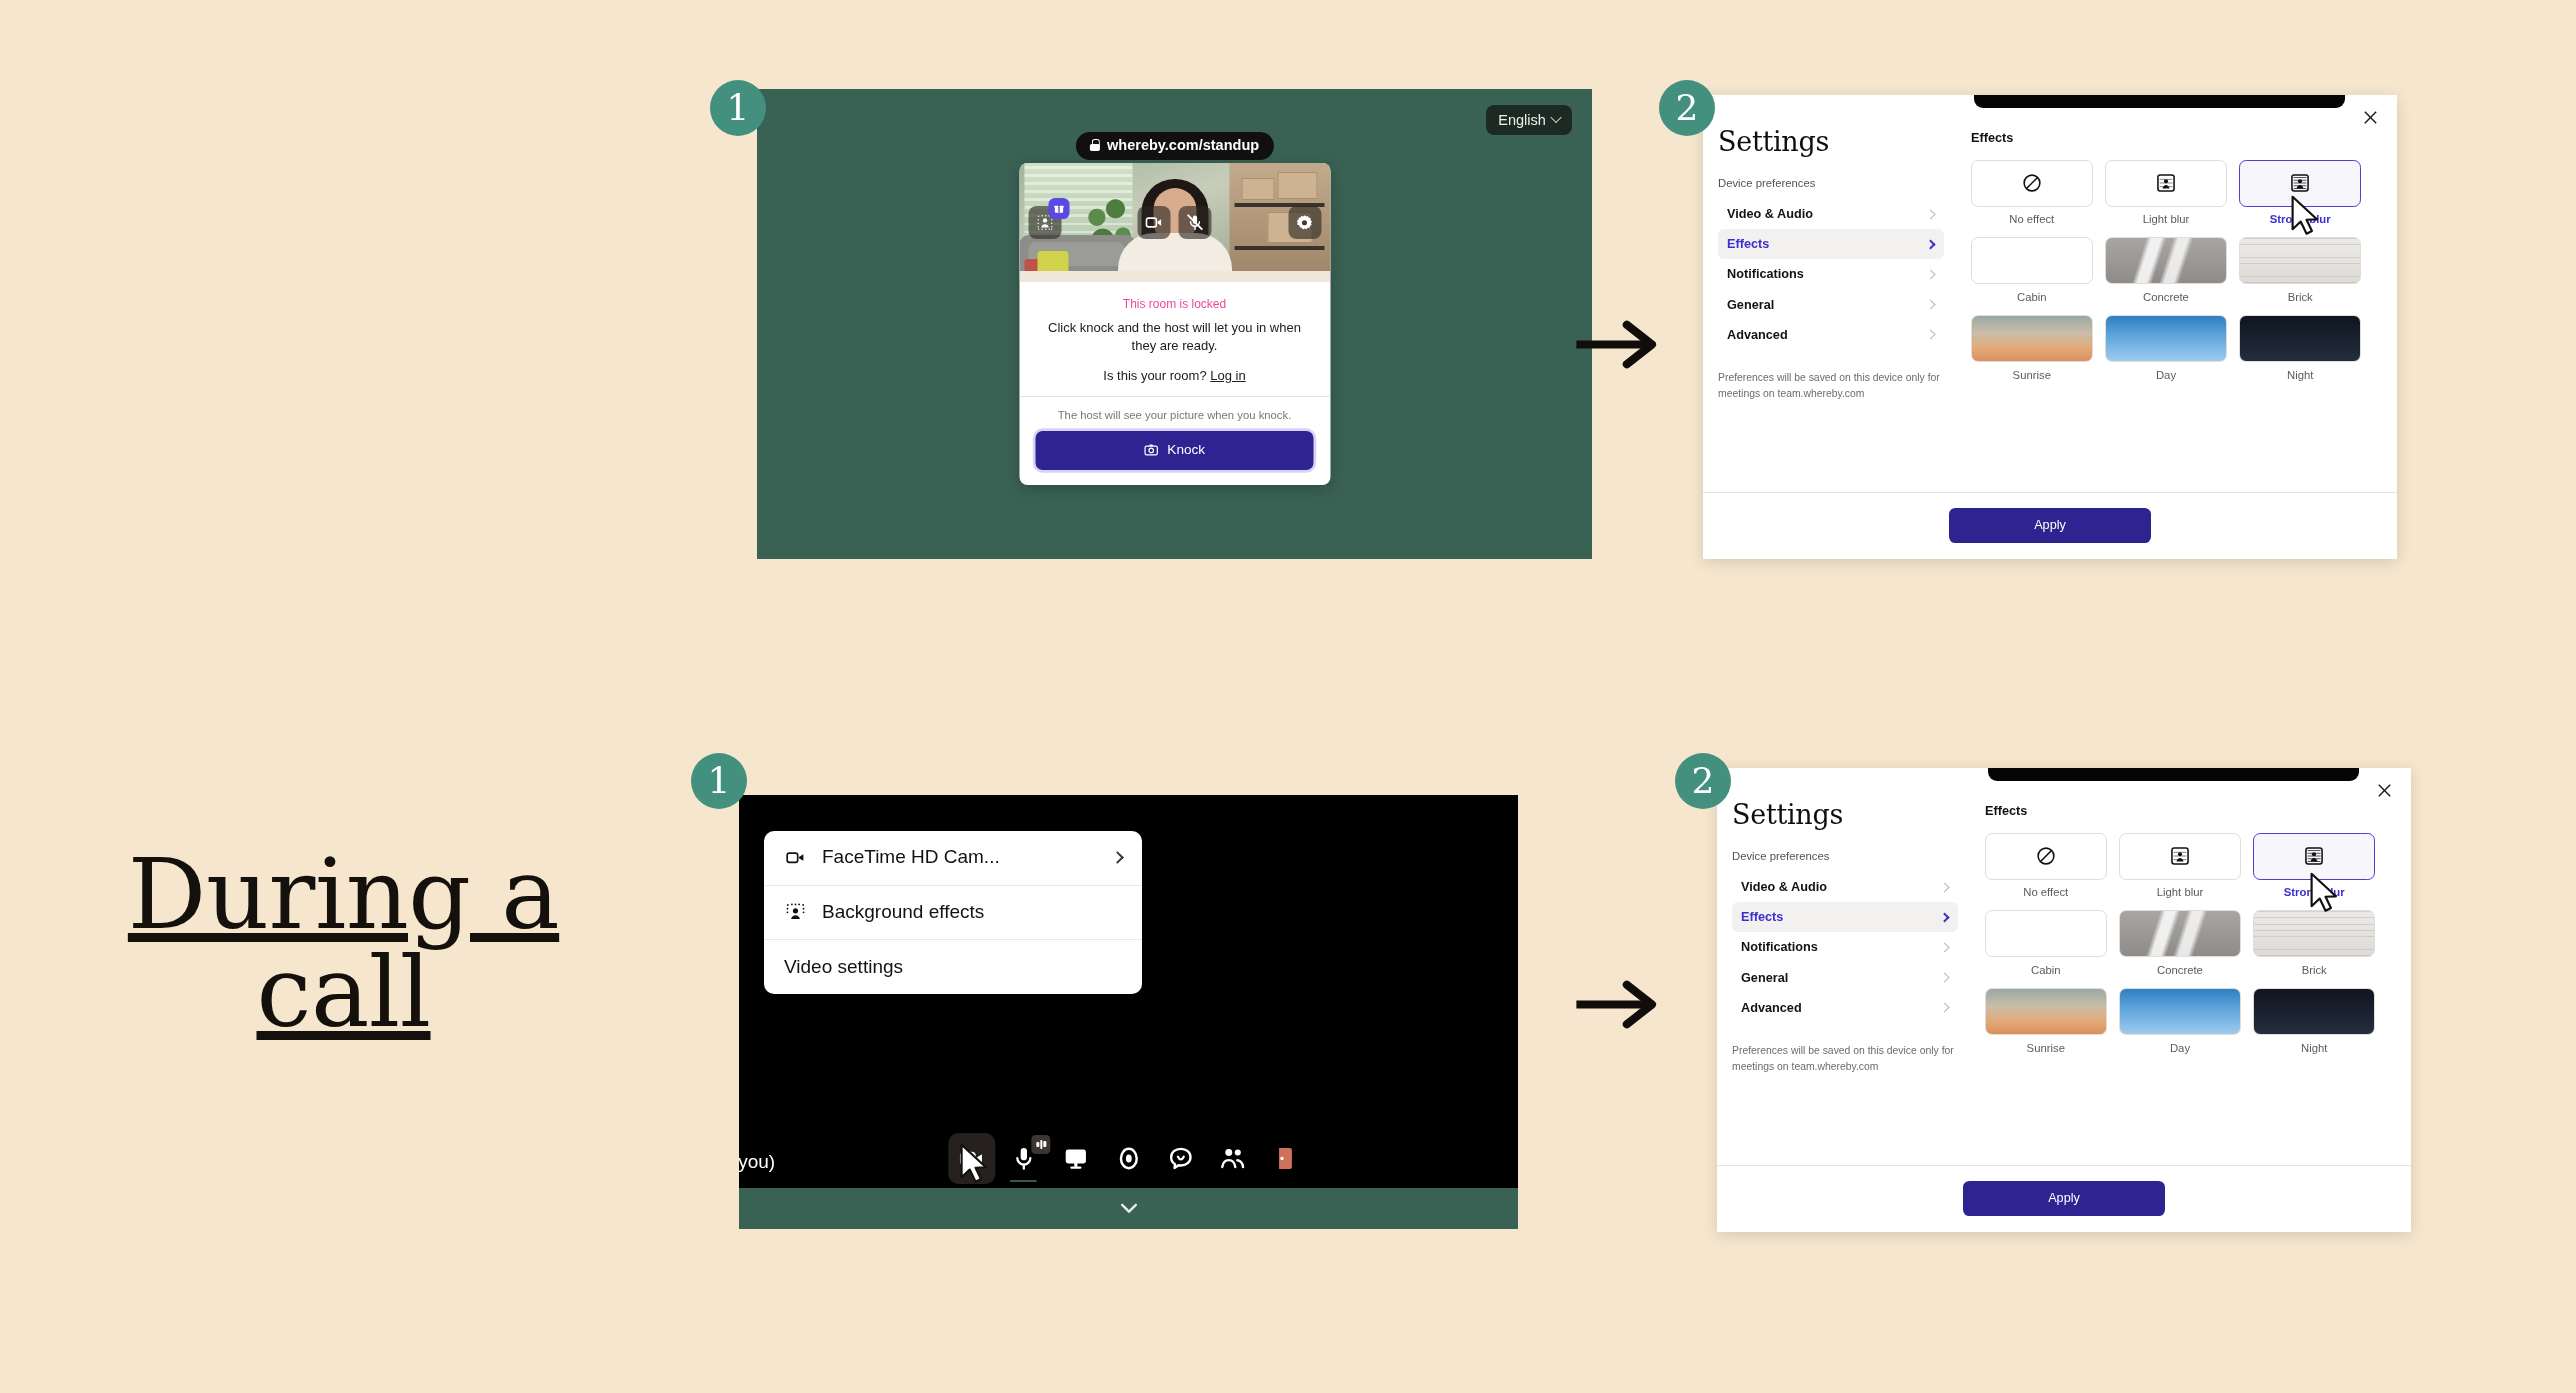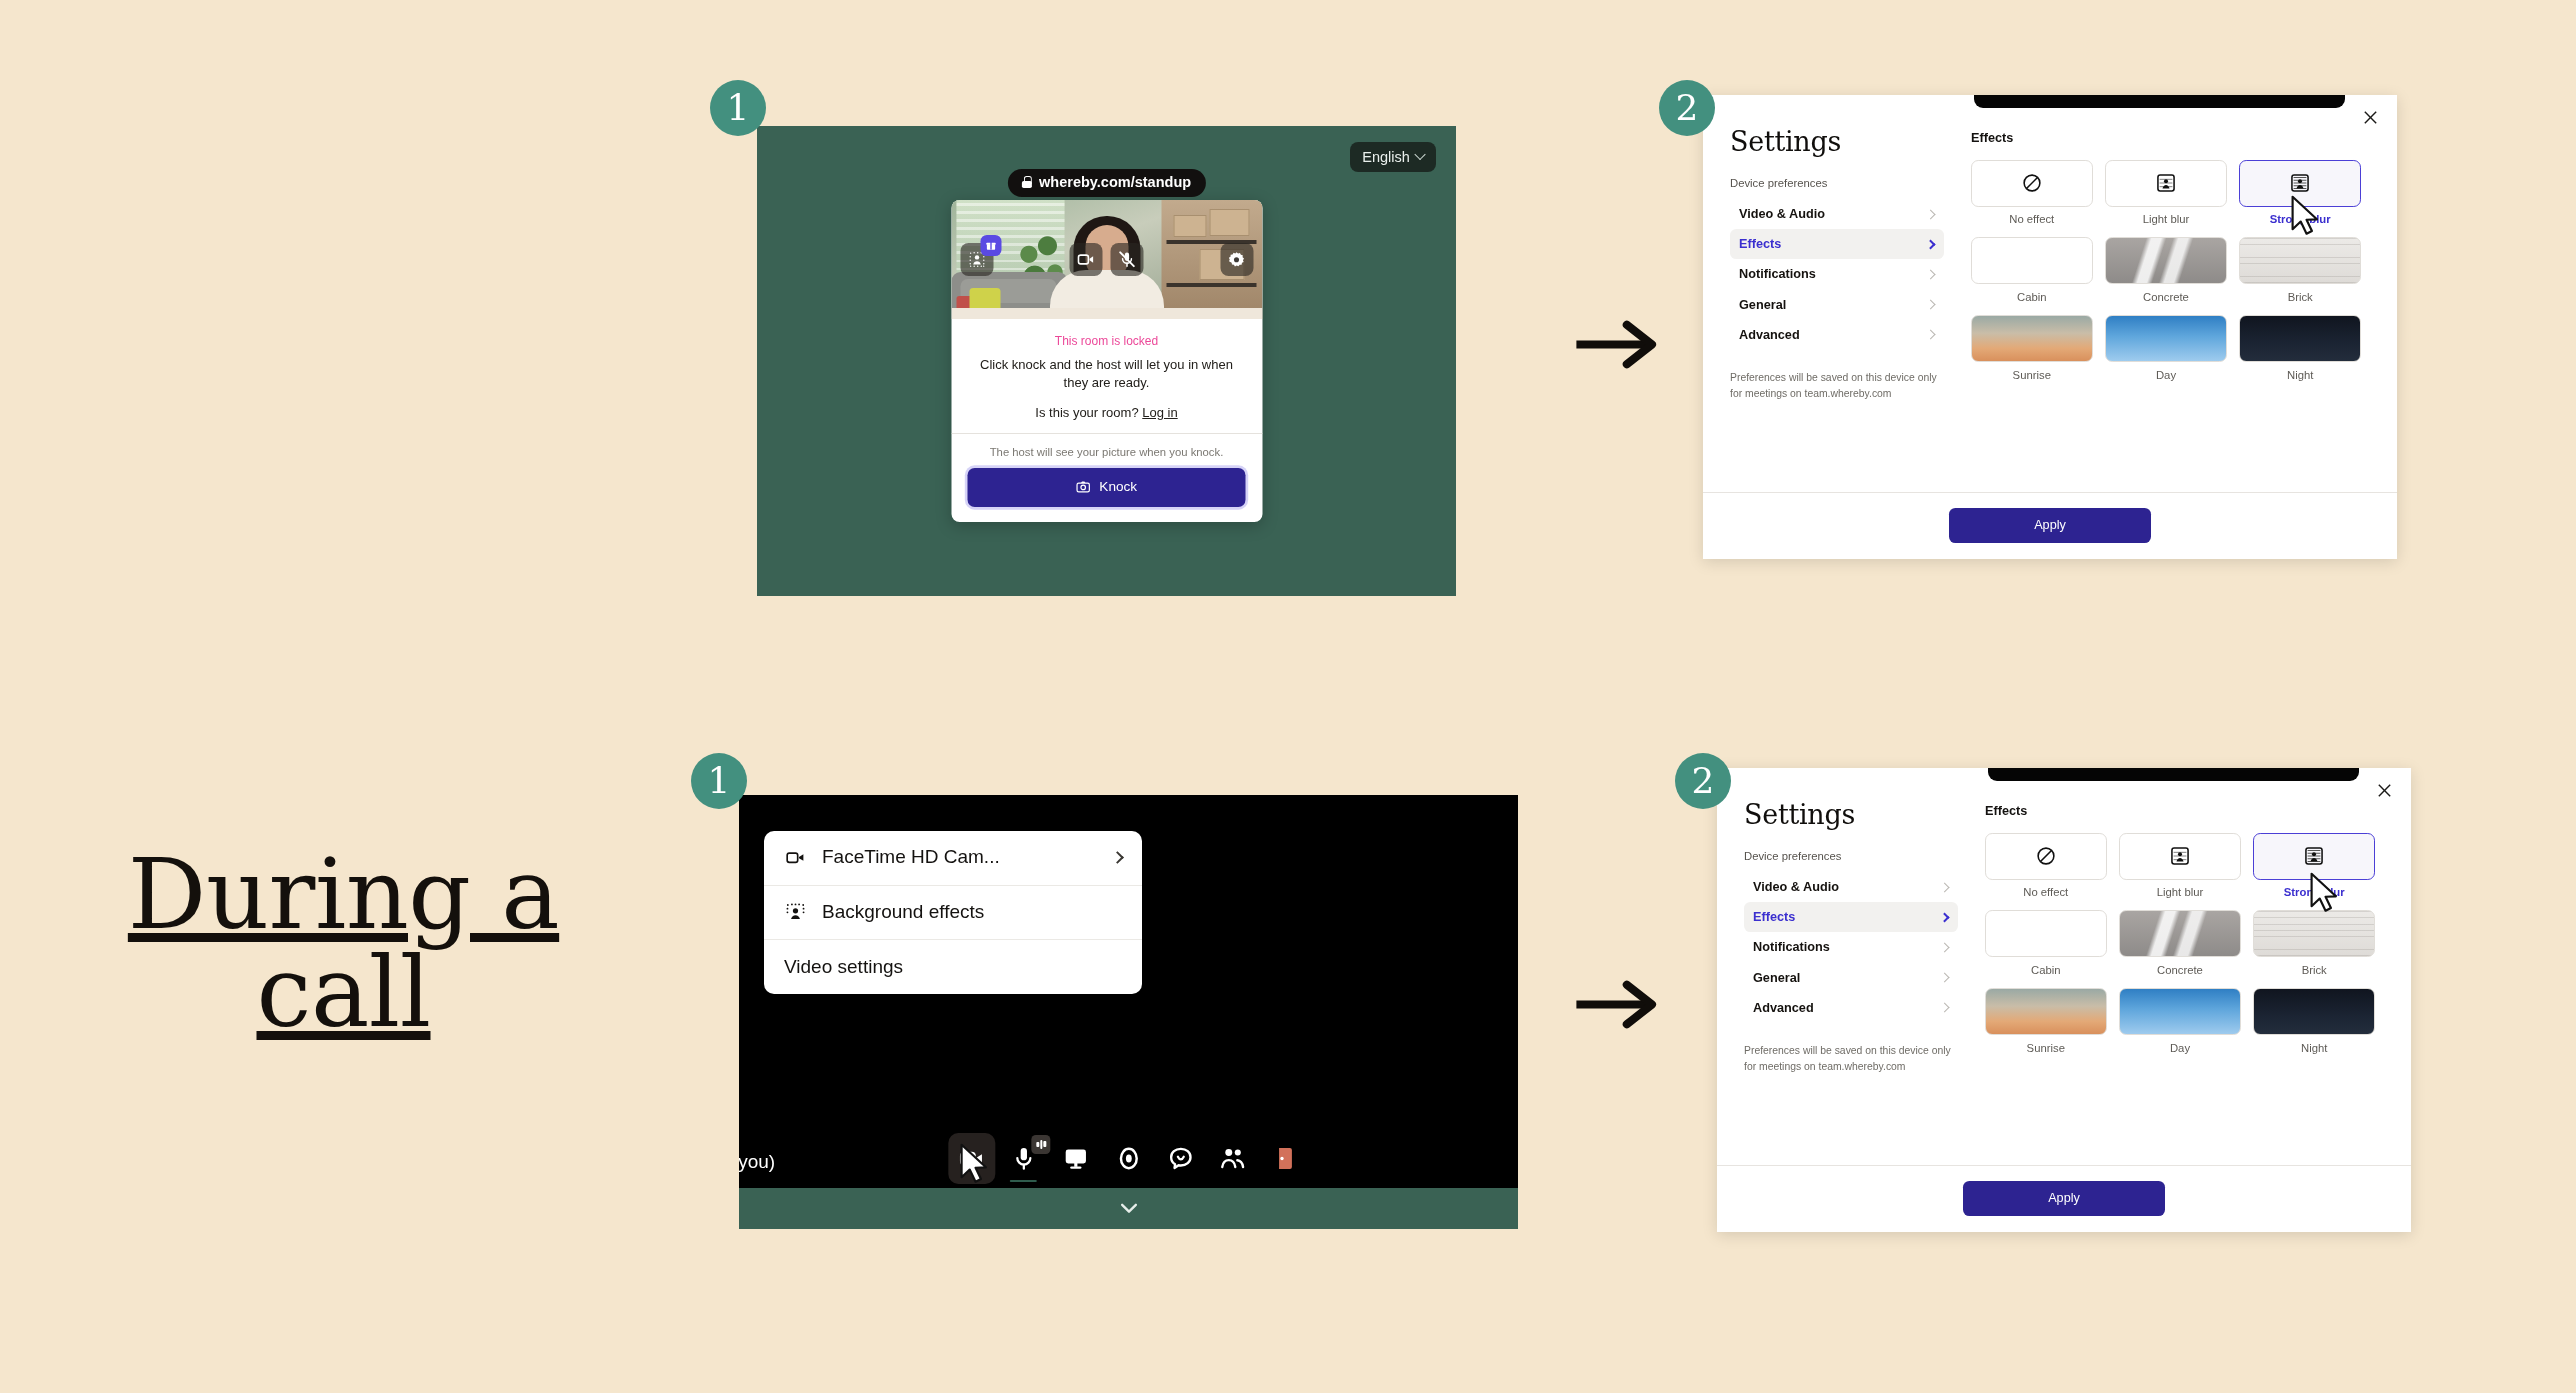--- a/index.html
+++ b/index.html
@@ -64,25 +64,24 @@
     width: 99px; height: 63px;
     z-index: 20;
   }
   #arrow-precall { left: 1571px; top: 313px; }
   #arrow-during  { left: 1571px; top: 973px; }
 
   
   #precall-screen {
     position: absolute;
     left: 757px; top: 89px;
-    width: 699px; height: 470px;
+    width: 835px; height: 470px;
     background: #3a6254;
     overflow: hidden;
     z-index: 10;
-    margin-top: 37px;
   }
 
   .lang-pill {
     position: absolute;
     right: 20px; top: 16.3px;
     background: #1d2a24;
     color: #e9efec;
     border-radius: 8.1px;
     padding: 6.3px 11.8px 7.2px;
     font-size: 14.5px;
@@ -292,21 +291,21 @@
     position: absolute;
     right: 14.5px; top: 11px;
     width: 23.5px; height: 23.5px;
     display: flex; align-items: center; justify-content: center;
     color: #1b1a18;
     cursor: pointer;
   }
 
   .sp-side {
     width: 268px;
-    padding: 31px 27px 0 27px;
+    padding: 31px 27px 0 15px;
     flex: none;
   }
   .sp-title {
     font-family: "DejaVu Serif", "Liberation Serif", serif;
     font-size: 27px;
     color: #100e0c;
     letter-spacing: -0.3px;
     margin-bottom: 20px;
   }
   .sp-subhead {

